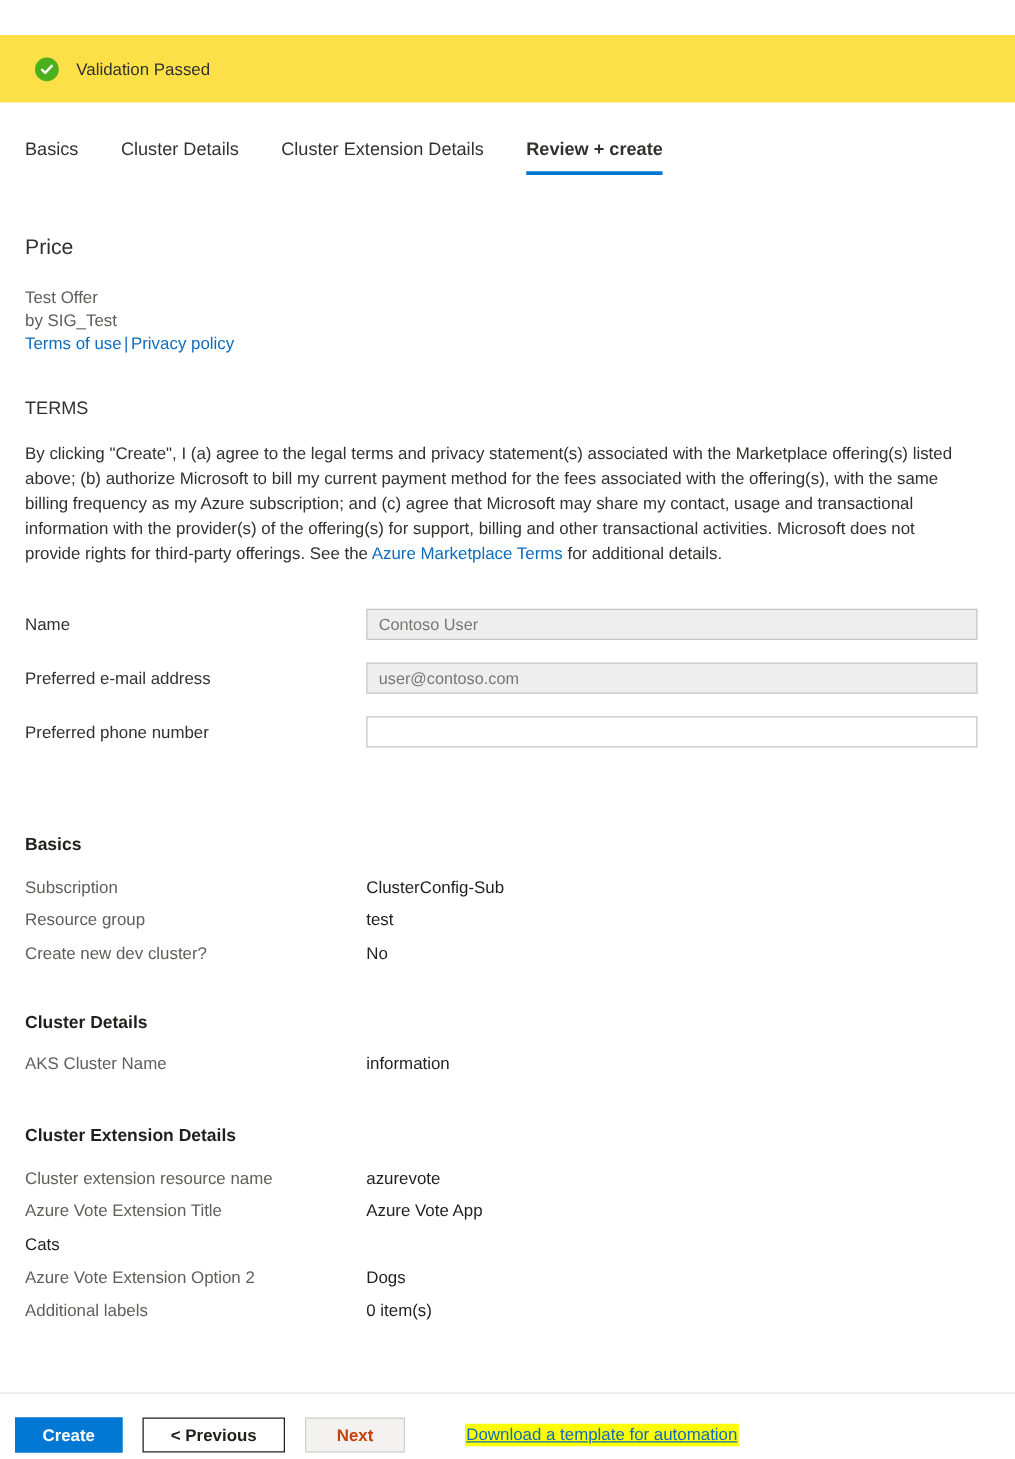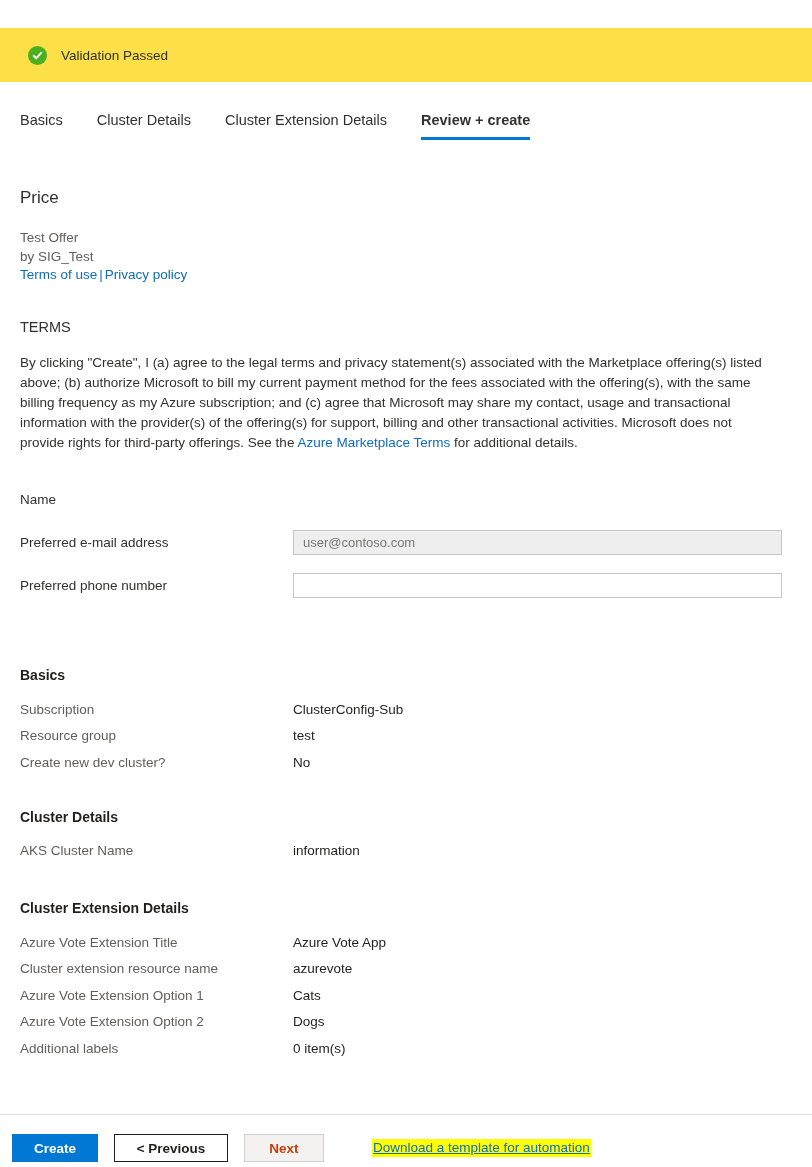--- a/index.html
+++ b/index.html
@@ -263,20 +263,21 @@
   <div class="offer-links">
     <span class="link">Terms of use</span><span class="sep">|</span><span class="link">Privacy policy</span>
   </div>
 
   <div class="terms-heading">TERMS</div>
   <div class="terms-body"><span>By clicking "Create", I (a) agree to the legal terms and privacy statement(s) associated with the Marketplace offering(s) listed above; (b) authorize Microsoft to bill my current payment method for the fees associated with the offering(s), with the same billing frequency as my Azure subscription; and (c) agree that Microsoft may share my contact, usage and transactional information with the provider(s) of the offering(s) for support, billing and other transactional activities. Microsoft does not provide rights for third-party offerings. See the </span><span class="link">Azure Marketplace Terms</span><span> for additional details.</span></div>
 
   <div class="form-area">
     <div class="form-row">
       <div class="form-label">Name</div>
+      <input class="form-input" type="text" readonly="" placeholder="Contoso User" style="">
     </div>
     <div class="form-row">
       <div class="form-label">Preferred e-mail address</div>
       <input class="form-input" type="text" readonly="" placeholder="user@contoso.com" style="">
     </div>
     <div class="form-row">
       <div class="form-label">Preferred phone number</div>
       <input class="form-input empty" type="text" placeholder="" style="">
     </div>
   </div>
@@ -301,29 +302,28 @@
     <div class="summary-heading">Cluster Details</div>
     <div class="summary-row">
       <div class="summary-key">AKS Cluster Name</div>
       <div class="summary-val">information</div>
     </div>
   </div>
 
   <div class="summary-block block-gap-3">
     <div class="summary-heading">Cluster Extension Details</div>
     <div class="summary-row">
+      <div class="summary-key">Cluster extension resource name</div>
+      <div class="summary-val">azurevote</div>
+    </div>
+    <div class="summary-row">
       <div class="summary-key">Azure Vote Extension Title</div>
       <div class="summary-val">Azure Vote App</div>
     </div>
     <div class="summary-row">
-      <div class="summary-key">Cluster extension resource name</div>
-      <div class="summary-val">azurevote</div>
-    </div>
-    <div class="summary-row">
-      <div class="summary-key">Azure Vote Extension Option 1</div>
       <div class="summary-val">Cats</div>
     </div>
     <div class="summary-row">
       <div class="summary-key">Azure Vote Extension Option 2</div>
       <div class="summary-val">Dogs</div>
     </div>
     <div class="summary-row">
       <div class="summary-key">Additional labels</div>
       <div class="summary-val">0 item(s)</div>
     </div>

